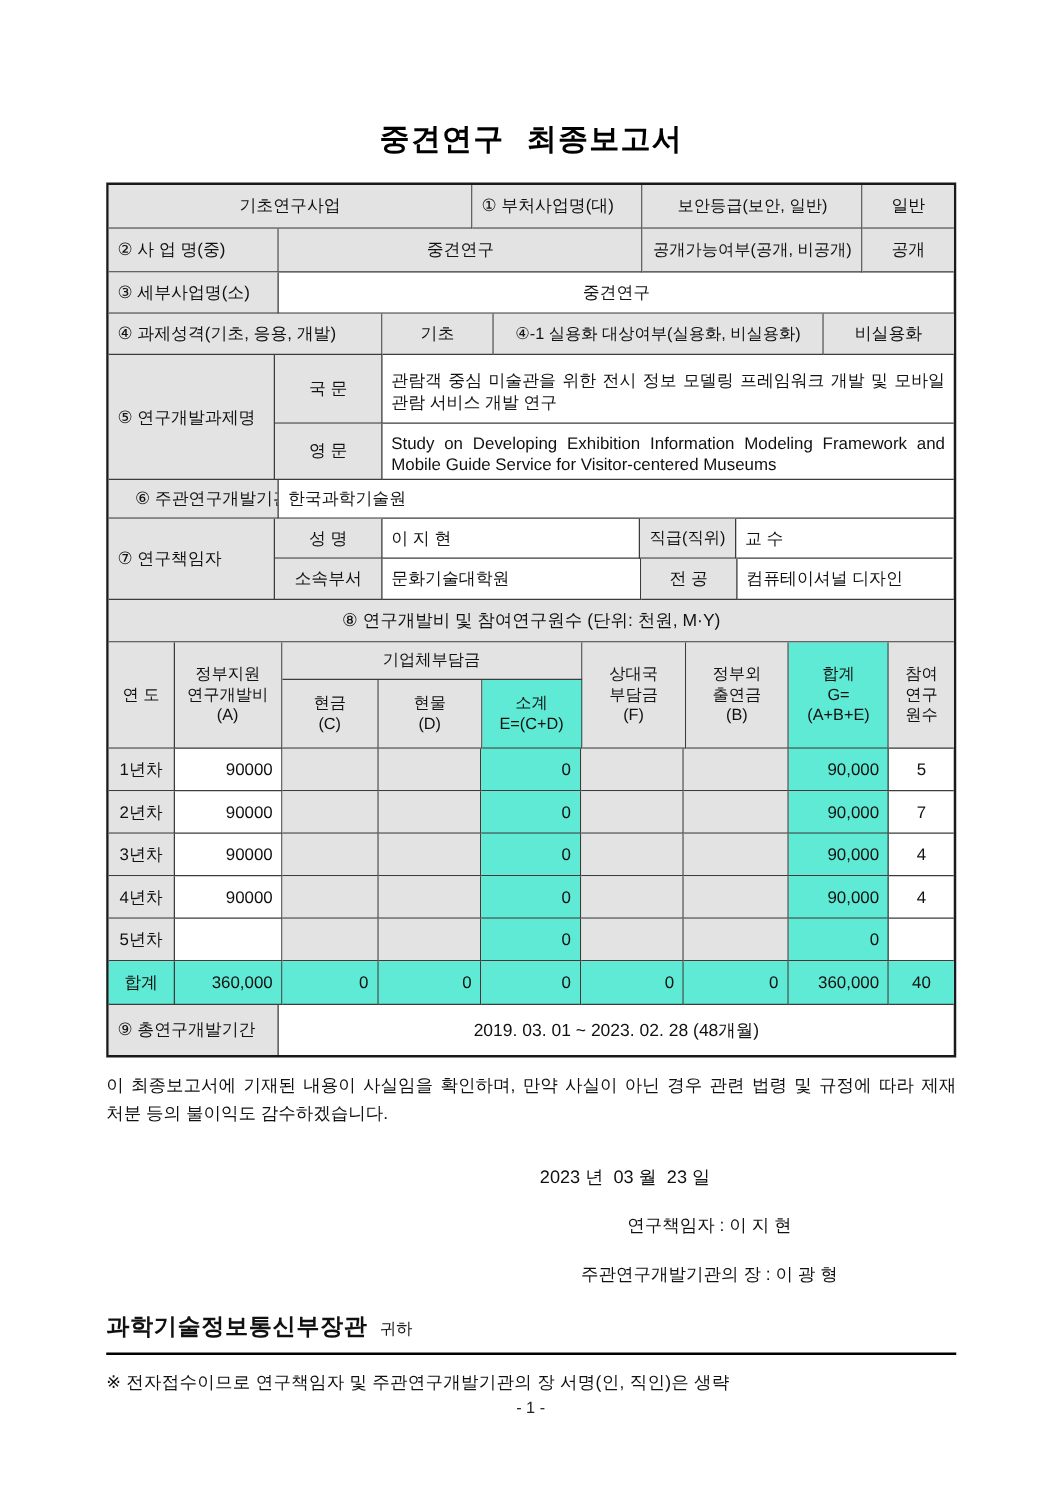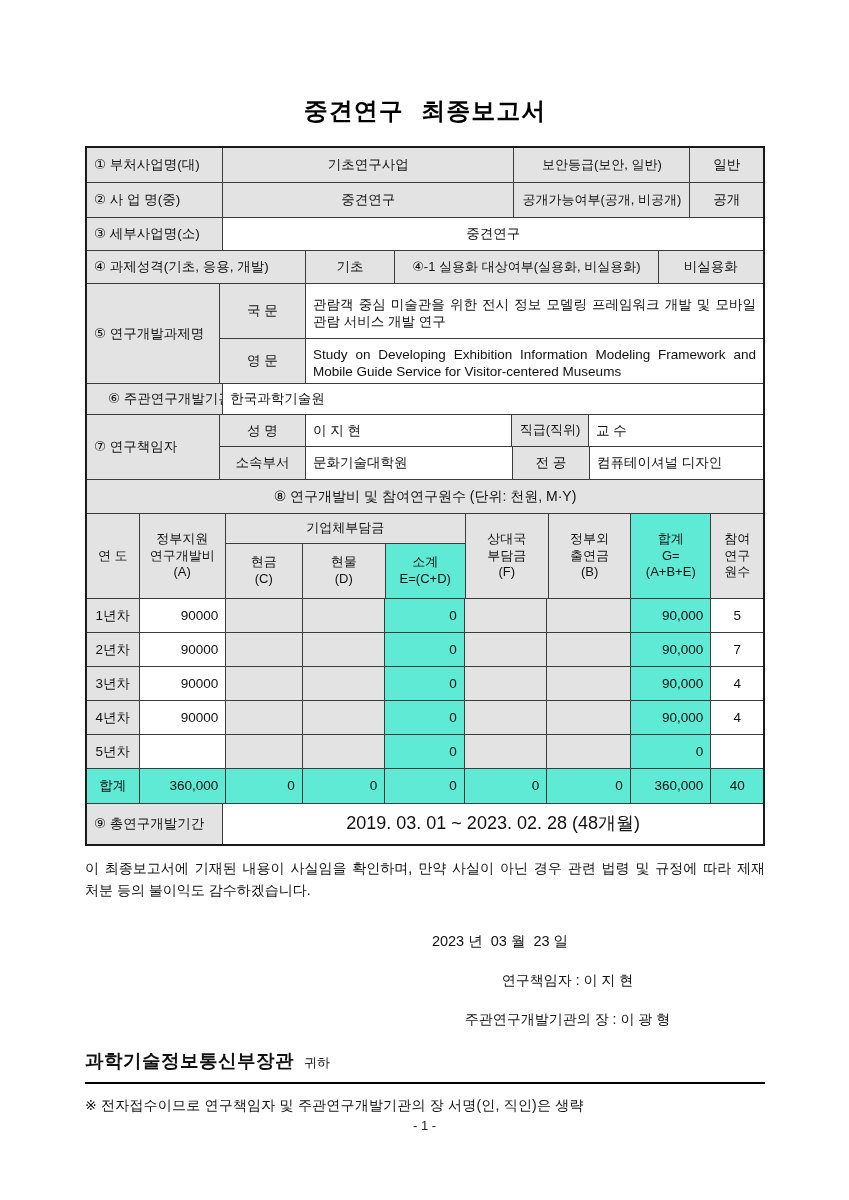--- a/index.html
+++ b/index.html
@@ -85,22 +85,22 @@
 <body>
 
 <div class="page">
   <div class="content">
 
     <h1 class="title">중견연구 최종보고서</h1>
 
     <div class="doc-table">
 
       <div class="trow" style="height:35px">
+        <div class="cell gray center" style="width:293px">기초연구사업</div>
         <div class="cell gray nowrap" style="width:137px">① 부처사업명(대)</div>
-        <div class="cell gray center" style="width:293px">기초연구사업</div>
         <div class="cell gray center nowrap small" style="width:177px">보안등급(보안, 일반)</div>
         <div class="cell gray center nbr" style="width:73px">일반</div>
       </div>
 
       <div class="trow" style="height:35px">
         <div class="cell gray nowrap" style="width:137px">② 사  업  명(중)</div>
         <div class="cell gray center" style="width:293px">중견연구</div>
         <div class="cell gray center nowrap small" style="width:177px">공개가능여부(공개, 비공개)</div>
         <div class="cell gray center nbr" style="width:73px">공개</div>
       </div>
@@ -259,21 +259,21 @@
         <div class="cell orange right" style="width:83px">0</div>
         <div class="cell orange right" style="width:80px">0</div>
         <div class="cell orange right" style="width:83px">0</div>
         <div class="cell orange right" style="width:84px">0</div>
         <div class="cell orange right" style="width:81px">360,000</div>
         <div class="cell orange center nbr" style="width:52px">40</div>
       </div>
 
       <div class="trow" style="height:40px">
         <div class="cell gray nowrap nbb" style="width:137px">⑨ 총연구개발기간</div>
-        <div class="cell center nbr nbb" style="width:543px;font-size:18px">2019. 03. 01 ~ 2023. 02. 28 (48개월)</div>
+        <div class="cell center nbr nbb" style="width:543px;font-size:14px">2019. 03. 01 ~ 2023. 02. 28 (48개월)</div>
       </div>
 
     </div>
 
     <p class="declaration">이 최종보고서에 기재된 내용이 사실임을 확인하며, 만약 사실이 아닌 경우 관련 법령 및 규정에 따라 제재 처분 등의 불이익도 감수하겠습니다.</p>
 
     <div class="sig-date">2023 년  03 월  23 일</div>
     <div class="sig-line">연구책임자 : 이 지 현</div>
     <div class="sig-line">주관연구개발기관의 장 : 이 광 형</div>
 

